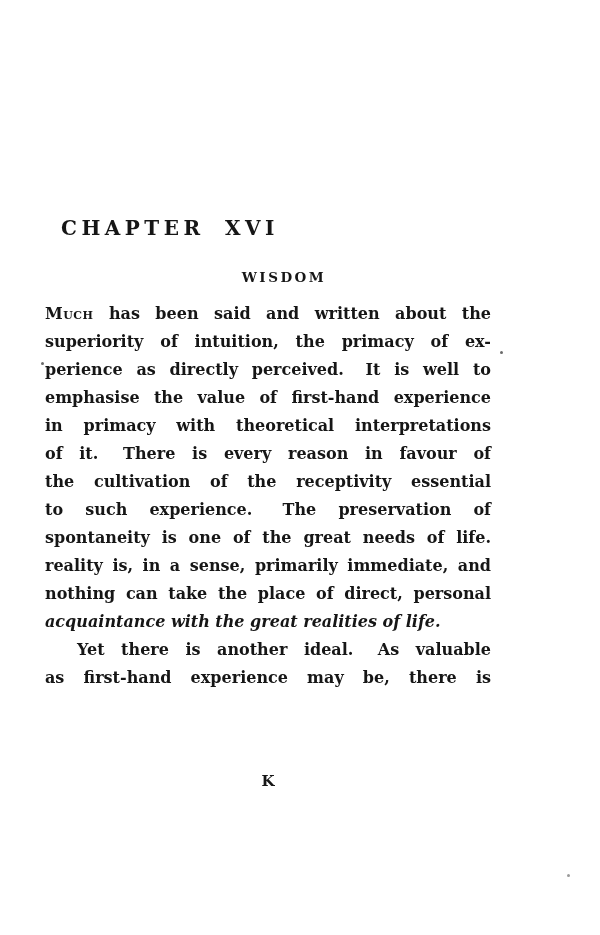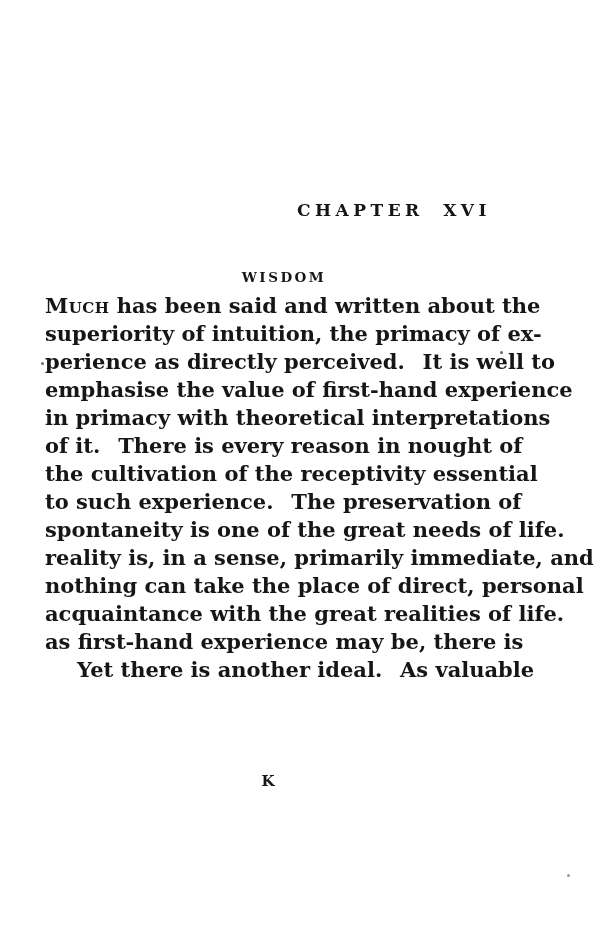--- a/index.html
+++ b/index.html
@@ -17,60 +17,61 @@
     background: var(--paper);
     color: var(--ink);
     font-family: "DejaVu Serif", "Liberation Serif", serif;
     overflow: hidden;
   }
   .chapter {
     position: absolute;
     top: 200px;
     left: 45px;
     width: 446px;
-    margin: 0;
-    text-align: right;
-    font-size: 17px;
+    margin: 16px;
+    text-align: left;
+    font-size: 20px;
     font-weight: 700;
     letter-spacing: 4.5px;
     word-spacing: 9px;
     color: var(--ink);
   }
   .section {
     position: absolute;
     top: 253px;
     left: 45px;
     width: 446px;
     margin: 16px;
     text-align: center;
     font-size: 13.5px;
     font-weight: 700;
     letter-spacing: 2.5px;
     color: var(--ink);
   }
   .body-text {
     position: absolute;
-    top: 292px;
+    top: 300px;
     left: 45px;
     width: 446px;
-    font-size: 21px;
+    font-size: 16px;
     font-weight: 700;
     line-height: 28px;
   }
   .line {
     height: 28px;
     text-align: justify;
     text-align-last: justify;
     -moz-text-align-last: justify;
     text-justify: inter-word;
     white-space: nowrap;
   }
   .line.ragged {
     text-align: center;
     text-align-last: left;
+    font-style: italic;
     -moz-text-align-last: left;
   }
   .line.indent {
     text-indent: 32px;
   }
   .lead-word {
     font-variant: small-caps;
     letter-spacing: 0.5px;
   }
   .signature {
@@ -97,29 +98,29 @@
 <div class="page">
   <h1 class="chapter">CHAPTER XVI</h1>
   <h2 class="section">WISDOM</h2>
 
   <div class="body-text">
       <div class="line"><span class="lead-word">Much</span><span> has been said and written about the</span></div>
       <div class="line"><span>superiority of intuition, the primacy of ex-</span></div>
       <div class="line"><span>perience as directly perceived.  It is well to</span></div>
       <div class="line"><span>emphasise the value of first-hand experience</span></div>
       <div class="line"><span>in primacy with theoretical interpretations</span></div>
-      <div class="line"><span>of it.  There is every reason in nought of</span></div>
+      <div class="line"><span>of it.  There is every reason in favour of</span></div>
       <div class="line"><span>the cultivation of the receptivity essential</span></div>
       <div class="line"><span>to such experience.  The preservation of</span></div>
       <div class="line"><span>spontaneity is one of the great needs of life.</span></div>
       <div class="line"><span>reality is, in a sense, primarily immediate, and</span></div>
       <div class="line"><span>nothing can take the place of direct, personal</span></div>
       <div class="line ragged"><span>acquaintance with the great realities of life.</span></div>
+      <div class="line indent"><span>Yet there is another ideal.  As valuable</span></div>
       <div class="line"><span>as first-hand experience may be, there is</span></div>
-      <div class="line indent"><span>Yet there is another ideal.  As valuable</span></div>
     </div>
 
   <div class="signature">K</div>
 
   <span class="speck speck-a"></span>
   <span class="speck speck-b"></span>
   <span class="speck speck-c"></span>
 </div>
 
 </body></html>

